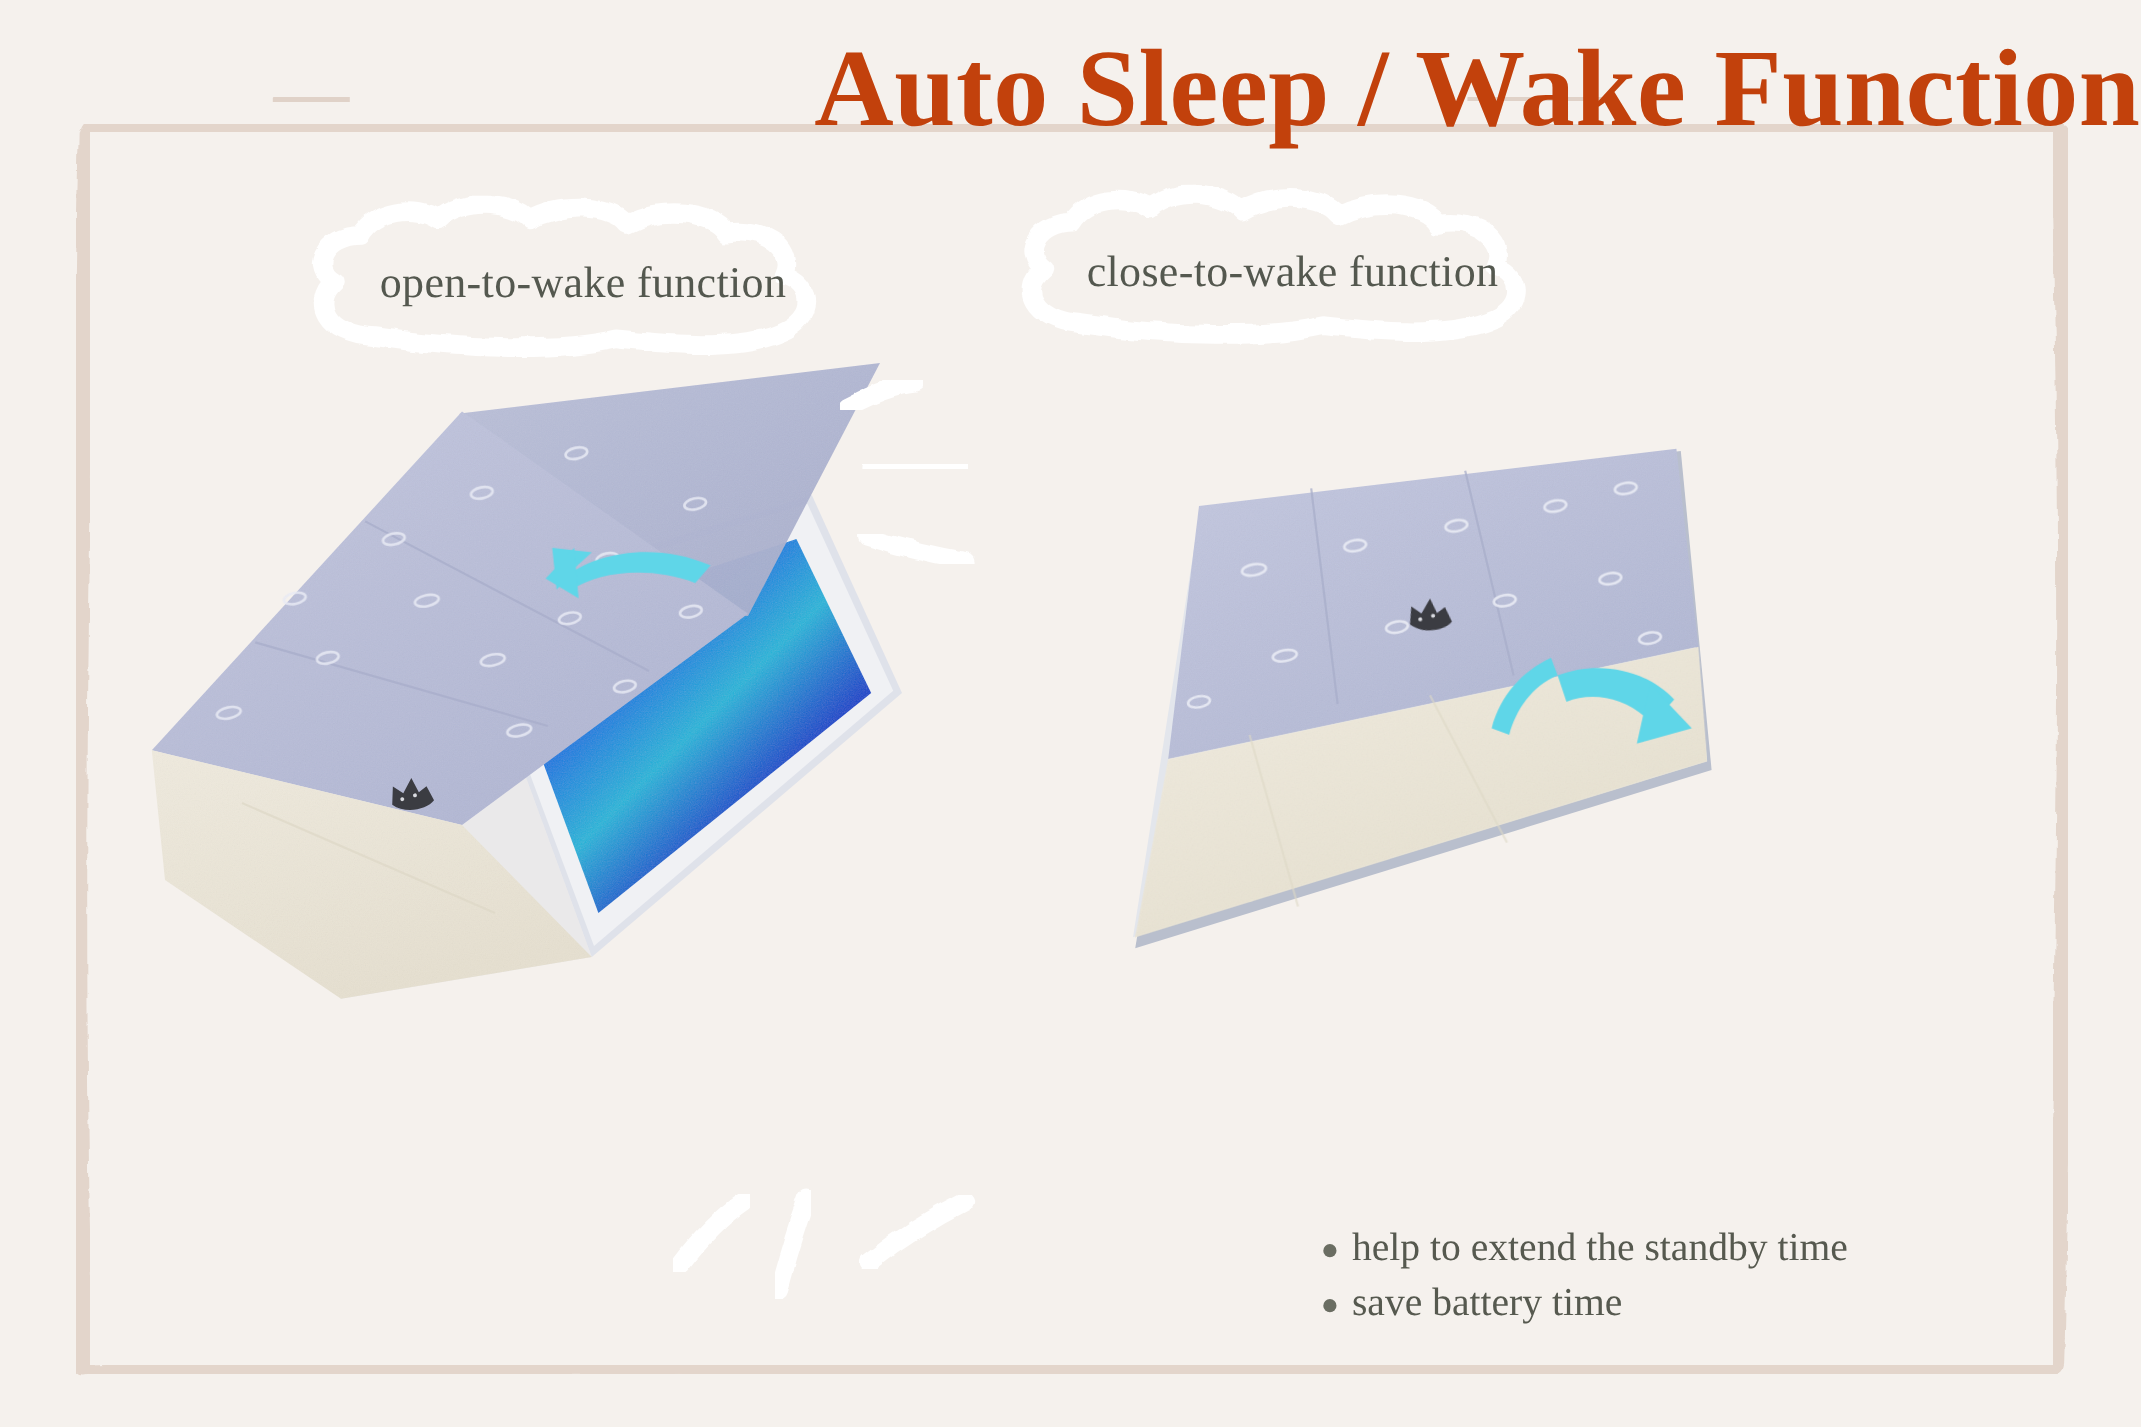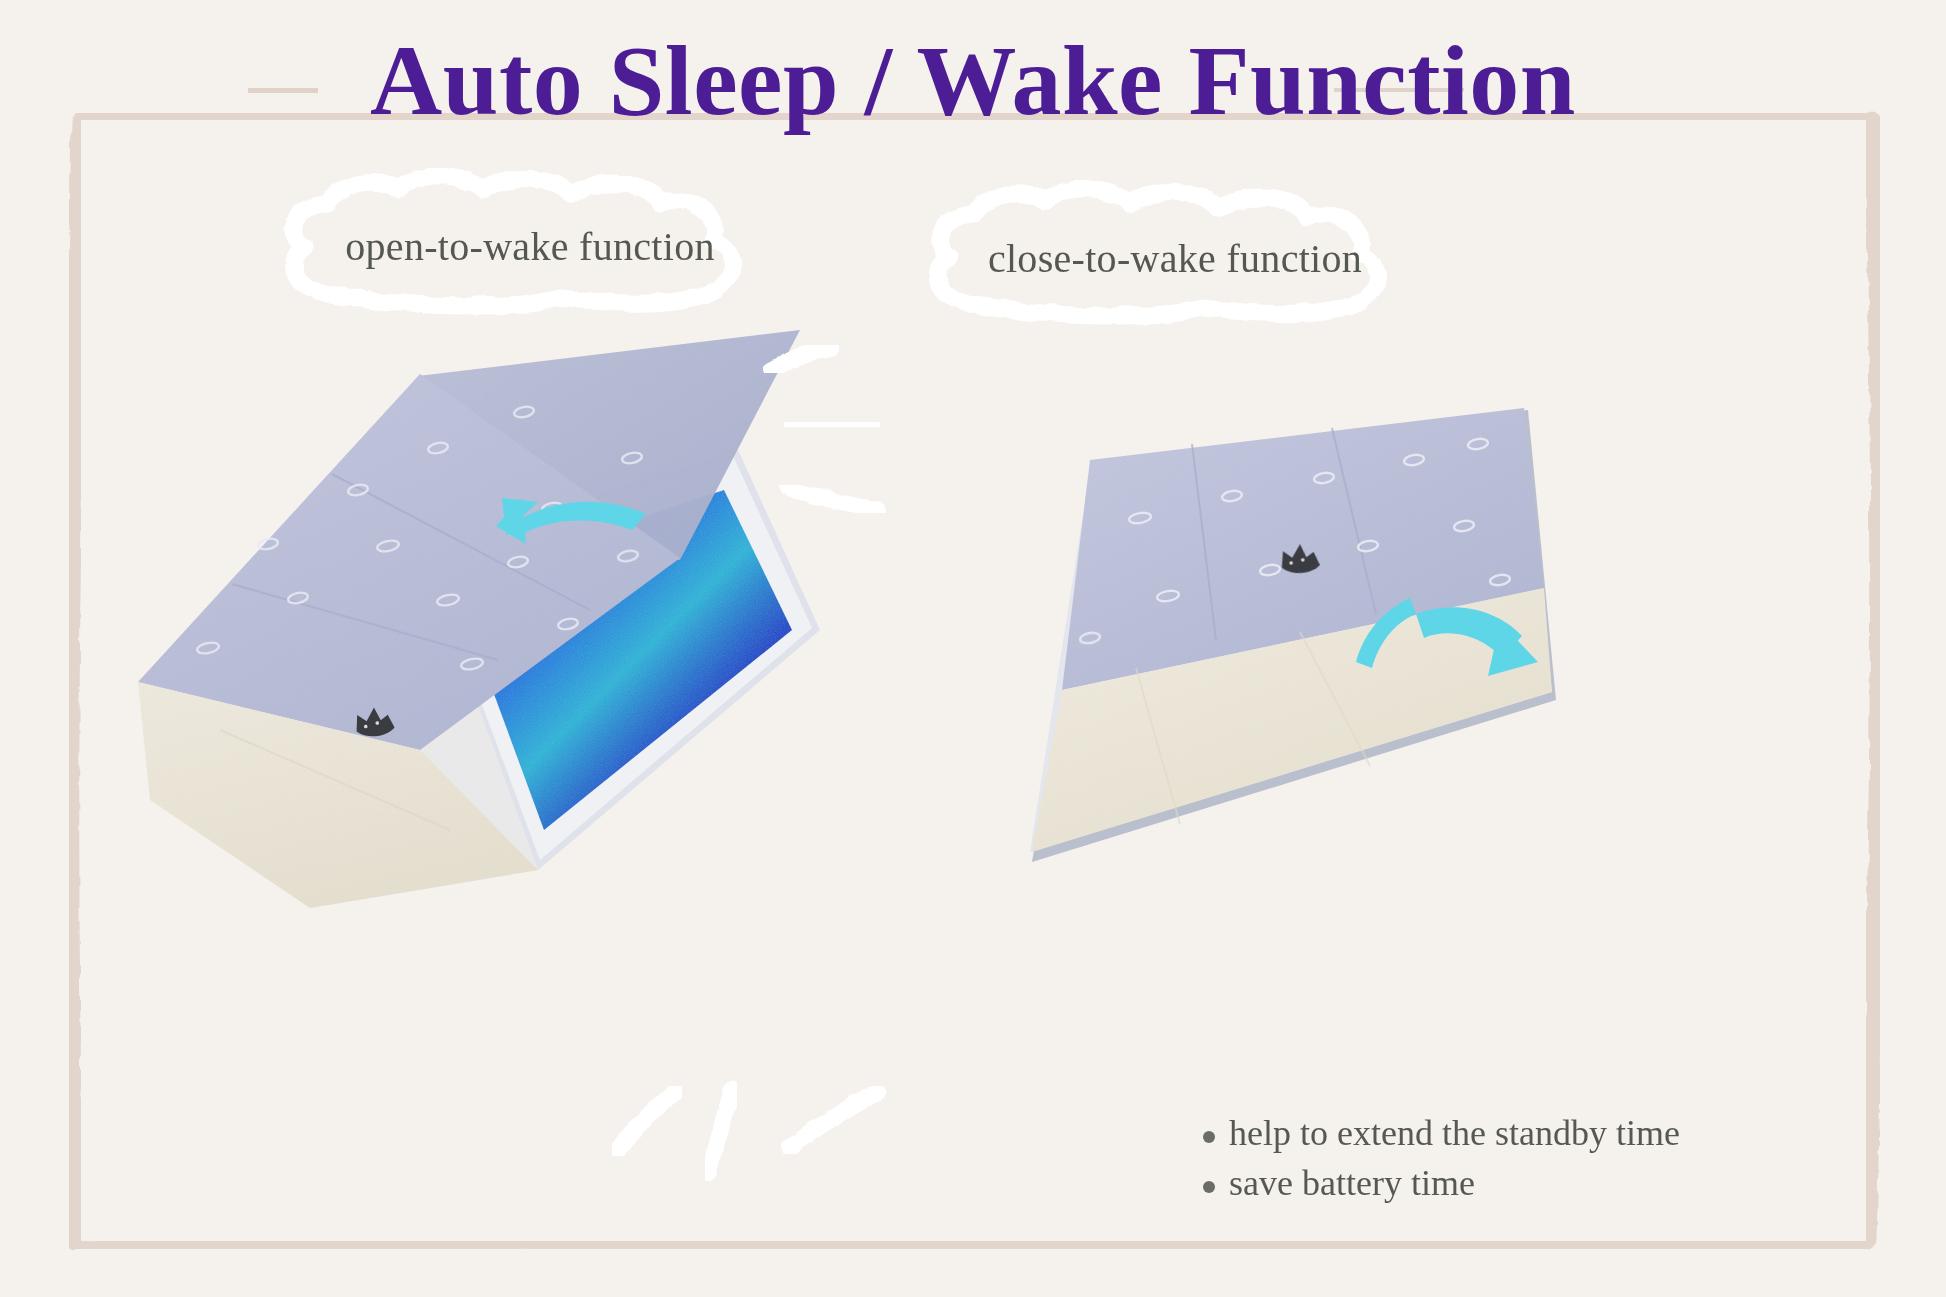--- a/index.html
+++ b/index.html
@@ -22,26 +22,26 @@
     left:58px; top:100px;
     width:1832px; height:1158px;
     pointer-events:none;
   }
 
   
   .title {
     position:absolute;
     left:0; top:28px;
     width:1946px;
-    text-align:center;
+    text-align:right;
     font-family:"Liberation Serif", serif;
     font-size:100px;
     line-height:1.05;
     letter-spacing:0.5px;
-    color:#4c1d95;
+    color:#c2410c;
     z-index:6;
     white-space:nowrap;
   }
 
   
   .cloud-label {
     position:absolute;
     z-index:5;
   }
   .cloud-label .cloud-svg {
@@ -52,22 +52,22 @@
     position:absolute;
     left:0; top:0;
     width:100%; height:100%;
     display:flex; align-items:center; justify-content:center;
     font-family:"Liberation Serif", serif;
     font-size:40px;
     color:#54584f;
     letter-spacing:0.3px;
     white-space:nowrap;
   }
-  #label-left  { left:270px; top:168px; width:520px; height:150px;text-align:center; }
-  #label-right { left:915px; top:180px; width:520px; height:150px; }
+  #label-left  { left:270px; top:178px; width:520px; height:150px;text-align:center; }
+  #label-right { left:915px; top:168px; width:520px; height:150px; }
   #label-left .cloud-text  { padding-top:6px; }
   #label-right .cloud-text { padding-top:6px; }
 
   
   .device-left, .device-right {
     position:absolute;
     z-index:3;
   }
   .device-left  { left:120px;  top:330px; width:800px; height:590px; }
   .device-right { left:940px;  top:400px; width:720px; height:510px; }

